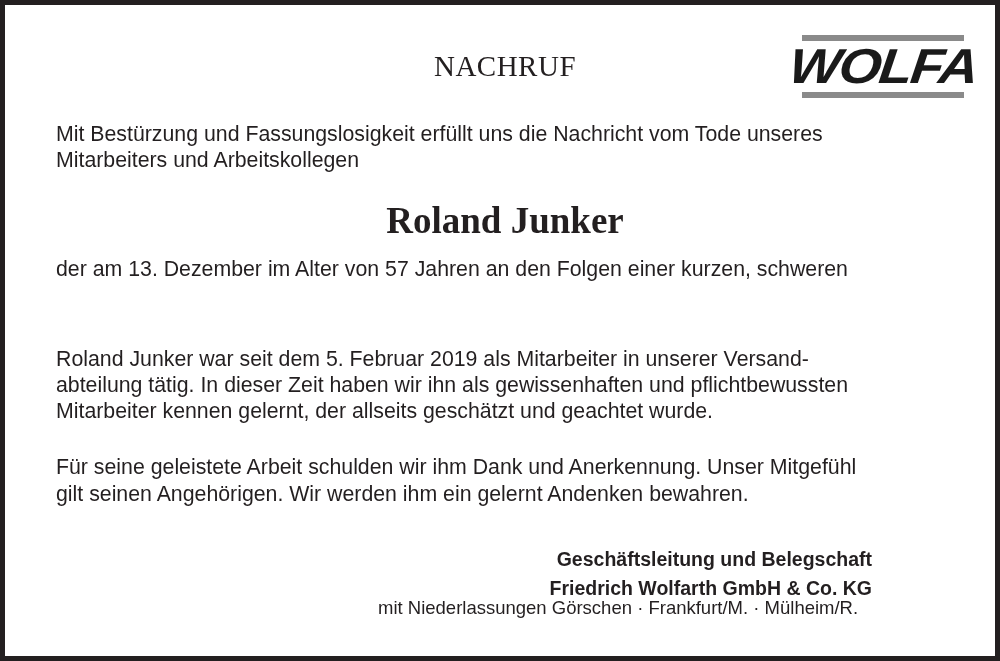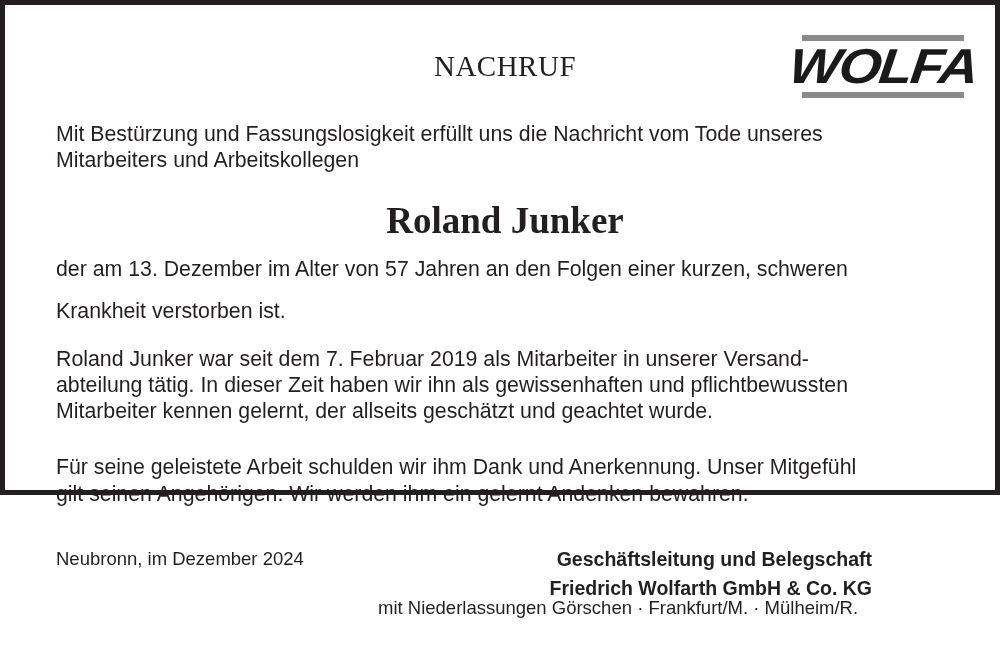--- a/index.html
+++ b/index.html
@@ -1,19 +1,19 @@
 <!DOCTYPE html>
 <html><head>
   <meta charset="utf-8">
   <style>
     html, body { margin: 0; padding: 0; background: #ffffff; }
     body { width: 1000px; height: 661px; overflow: hidden; }
     .frame {
       position: absolute; left: 0; top: 0;
-      width: 1000px; height: 495px;
+      width: 1000px; height: 661px;
       box-sizing: border-box;
       border: 5px solid #231f20;
       background: #ffffff;
     }
     .abs { position: absolute; white-space: nowrap; }
     .title {
       left: 0; width: 1000px; top: 44px; text-align: center;
       font-family: "Liberation Serif", serif; font-size: 29px;
       color: #231f20; letter-spacing: 0.5px; line-height: 34px;
     }
@@ -67,29 +67,27 @@
     <div class="word">WOLFA</div>
     <div class="bar bottom"></div>
   </div>
 
   <div class="abs p body-text" style="top:143px;">Mitarbeiters und Arbeitskollegen</div>
   <div class="abs p body-text" style="top:117px;">Mit Bestürzung und Fassungslosigkeit erfüllt uns die Nachricht vom Tode unseres</div>
 
   <div class="abs name">Roland Junker</div>
 
   <div class="abs p body-text" style="top:252px;">der am 13. Dezember im Alter von 57 Jahren an den Folgen einer kurzen, schweren</div>
-  <div class="abs p body-text" style="top:294px;">Krankheit verstorben ist.</div>
 
-  <div class="abs p body-text" style="top:342px;">Roland Junker war seit dem 7. Februar 2019 als Mitarbeiter in unserer Versand-</div>
+  <div class="abs p body-text" style="top:342px;">Roland Junker war seit dem 5. Februar 2019 als Mitarbeiter in unserer Versand-</div>
   <div class="abs p body-text" style="top:368px;">abteilung tätig. In dieser Zeit haben wir ihn als gewissenhaften und pflichtbewussten</div>
   <div class="abs p body-text" style="top:450px;">Für seine geleistete Arbeit schulden wir ihm Dank und Anerkennung. Unser Mitgefühl</div>
 
   <div class="abs p body-text" style="top:394px;">Mitarbeiter kennen gelernt, der allseits geschätzt und geachtet wurde.</div>
   <div class="abs p body-text" style="top:477px;">gilt seinen Angehörigen. Wir werden ihm ein gelernt Andenken bewahren.</div>
 
-  <div class="abs place">Neubronn, im Dezember 2024</div>
 
   <div class="abs sig" style="top:543px;">Geschäftsleitung und Belegschaft</div>
   <div class="abs sig" style="top:572px;">Friedrich Wolfarth GmbH &amp; Co. KG</div>
 
   <div class="abs branches">mit Niederlassungen Görschen · Frankfurt/M. · Mülheim/R.</div>
 
 </div>
 
 </body></html>

